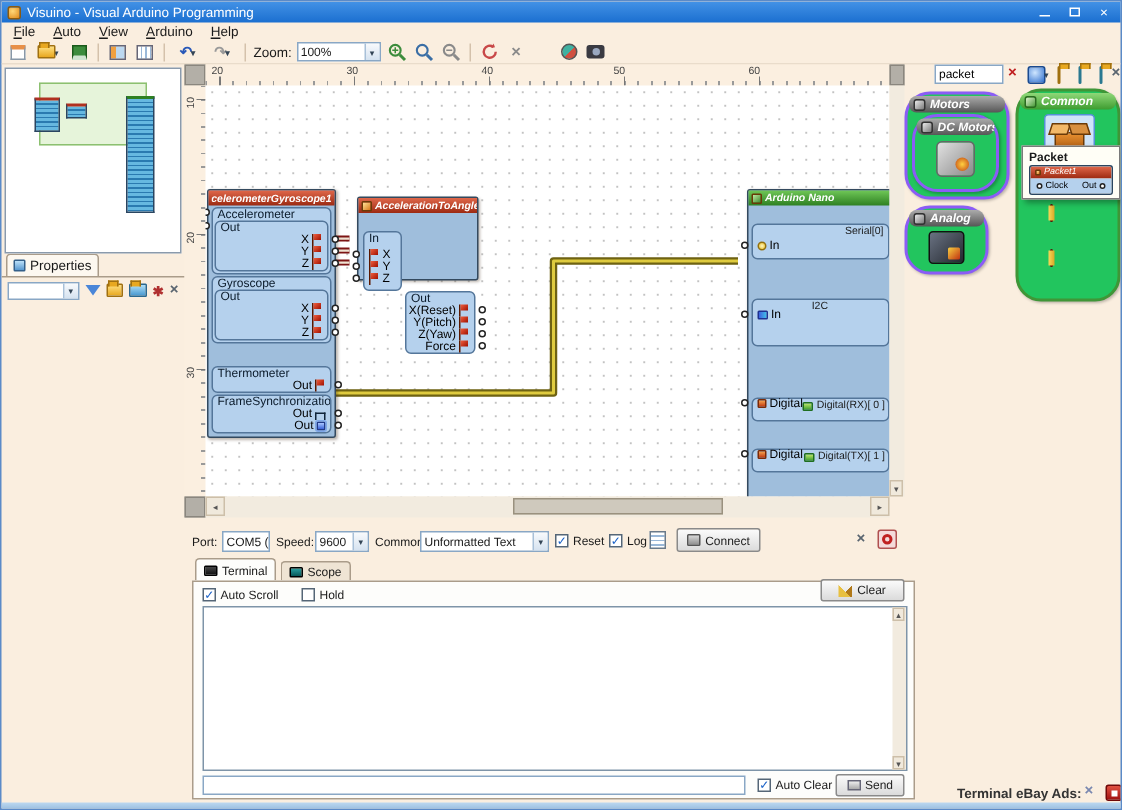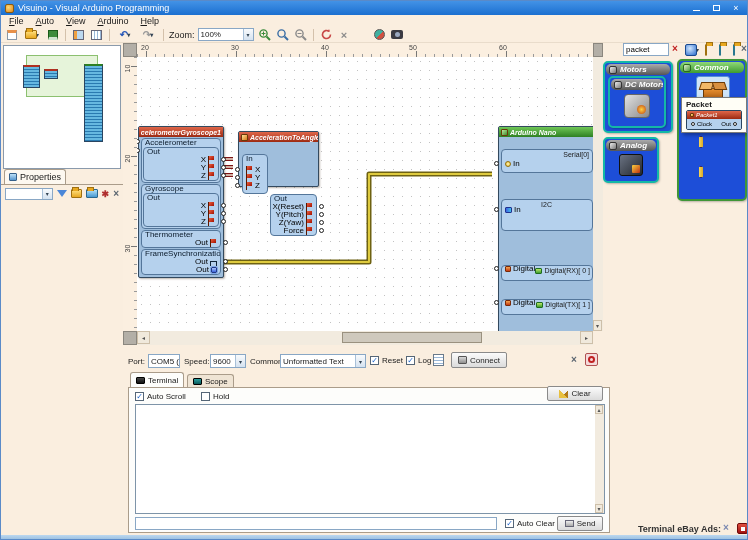--- a/index.html
+++ b/index.html
@@ -62,21 +62,21 @@
 .flag::before{content:"";position:absolute;left:0;top:0;width:1px;height:8px;background:#5A1800}
 .flag::after{content:"";position:absolute;left:1px;top:0;width:5px;height:4px;background:linear-gradient(135deg,#F06040,#A01000)}
 .dig{width:6px;height:6px;flex:0 0 6px;background:linear-gradient(#F5A550,#C23912);border:1px solid #7A2A08;border-radius:1px}
 .dig.sel{background:linear-gradient(#A9C6FF,#3B63D9);border-color:#223A88;outline:1px solid #7FA8E8}
 .clk{width:7px;height:5px;flex:0 0 7px;border:1px solid #10253A;border-bottom:none;margin-top:2px}
 .bulb{width:6px;height:6px;flex:0 0 6px;border-radius:50%;background:radial-gradient(#FFF6C2,#E8BE22);border:1px solid #93700F}
 .i2cic{width:7px;height:6px;flex:0 0 7px;background:linear-gradient(90deg,#3F62E0,#3FC0E8);border:1px solid #1F3290;border-radius:1px}
 .tic{width:7px;height:6px;flex:0 0 7px;background:linear-gradient(#BCE86A,#3F9E2F);border:1px solid #1F6E1F;border-radius:1px;display:inline-block}
 .tag{display:flex;align-items:center;gap:2px;font-size:7px;line-height:7px;white-space:nowrap;position:absolute}
 
-.group{position:absolute;background:#1d4ed8;border:2px solid #14b8a6;border-radius:5px;box-shadow:1px 1px 2px rgba(0,0,0,.25)}
+.group{position:absolute;background:#22c55e;border:2px solid #8b5cf6;border-radius:17px;box-shadow:1px 1px 2px rgba(0,0,0,.25)}
 .group.green{border-color:#3F9637}
 .ghead{height:11px;margin:1px;border-radius:5px;display:flex;align-items:center;gap:3px;padding:0 3px;background:linear-gradient(#ABABAB,#565656);color:#fff;font-size:8px;font-weight:bold;font-style:italic;white-space:nowrap;overflow:hidden}
 .ghead.gr{background:linear-gradient(#8FD878,#3E9C30)}
 .ghic{width:8px;height:8px;flex:0 0 8px;border-radius:2px;background:linear-gradient(135deg,#ECECEC,#787878);border:1px solid #333}
 .ghic.gr{background:linear-gradient(135deg,#DFF2CF,#4A9A3A);border-color:#2A6A20}
 .pkg{width:20px;height:18px;background:linear-gradient(135deg,#E85840,#8F1808);border:1px solid #5A0F04;border-radius:3px;position:relative}
 .pkg::before{content:"";position:absolute;left:50%;top:0;width:4px;height:100%;margin-left:-2px;background:linear-gradient(90deg,#F8D858,#D8A828)}
 .pkg::after{content:"";position:absolute;top:50%;left:0;height:4px;width:100%;margin-top:-2px;background:linear-gradient(#F8D858,#D8A828)}
 .openbox{width:20px;height:13px;background:linear-gradient(#E89030,#A85810);border:1px solid #6A3A08;border-radius:2px;position:relative;margin-top:7px}
 .openbox::before{content:"";position:absolute;left:-4px;top:-7px;width:11px;height:6px;background:#F2B868;border:1px solid #6A3A08;transform:skewX(-18deg)}
@@ -305,21 +305,21 @@
               <i class="flag"></i>
               <span class="pc rt"></span>
             </div>
           <div class="prow">
               <span>Z</span>
               <i class="flag"></i>
               <span class="pc rt"></span>
             </div>
         </div>
       </div>
-      <div class="sbox" style="margin-top:1px">
+      <div class="sbox" style="margin-top:15px">
         <div class="slbl">Thermometer</div>
         <div class="prow">
             <span>Out</span>
             <i class="flag"></i>
             <span class="pc rt"></span>
           </div>
       </div>
       <div class="sbox" style="margin-top:1px">
         <div class="slbl">FrameSynchronization</div>
         <div class="prow">

